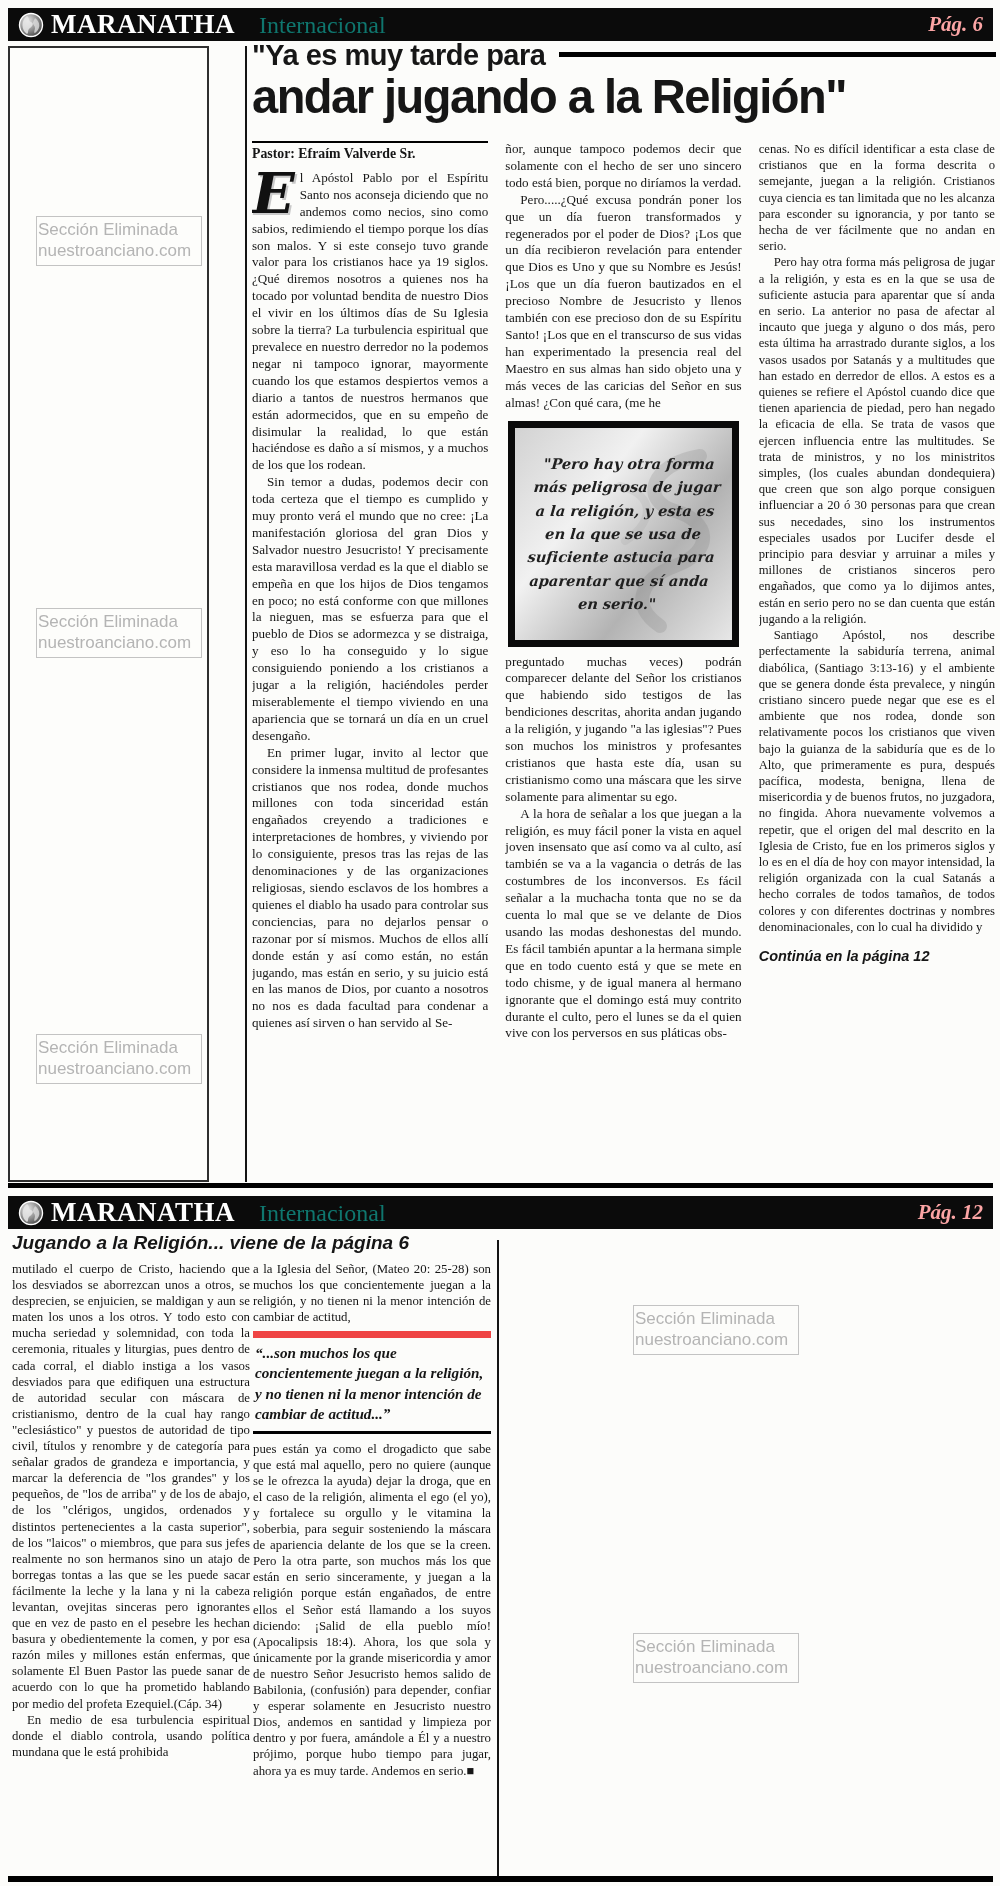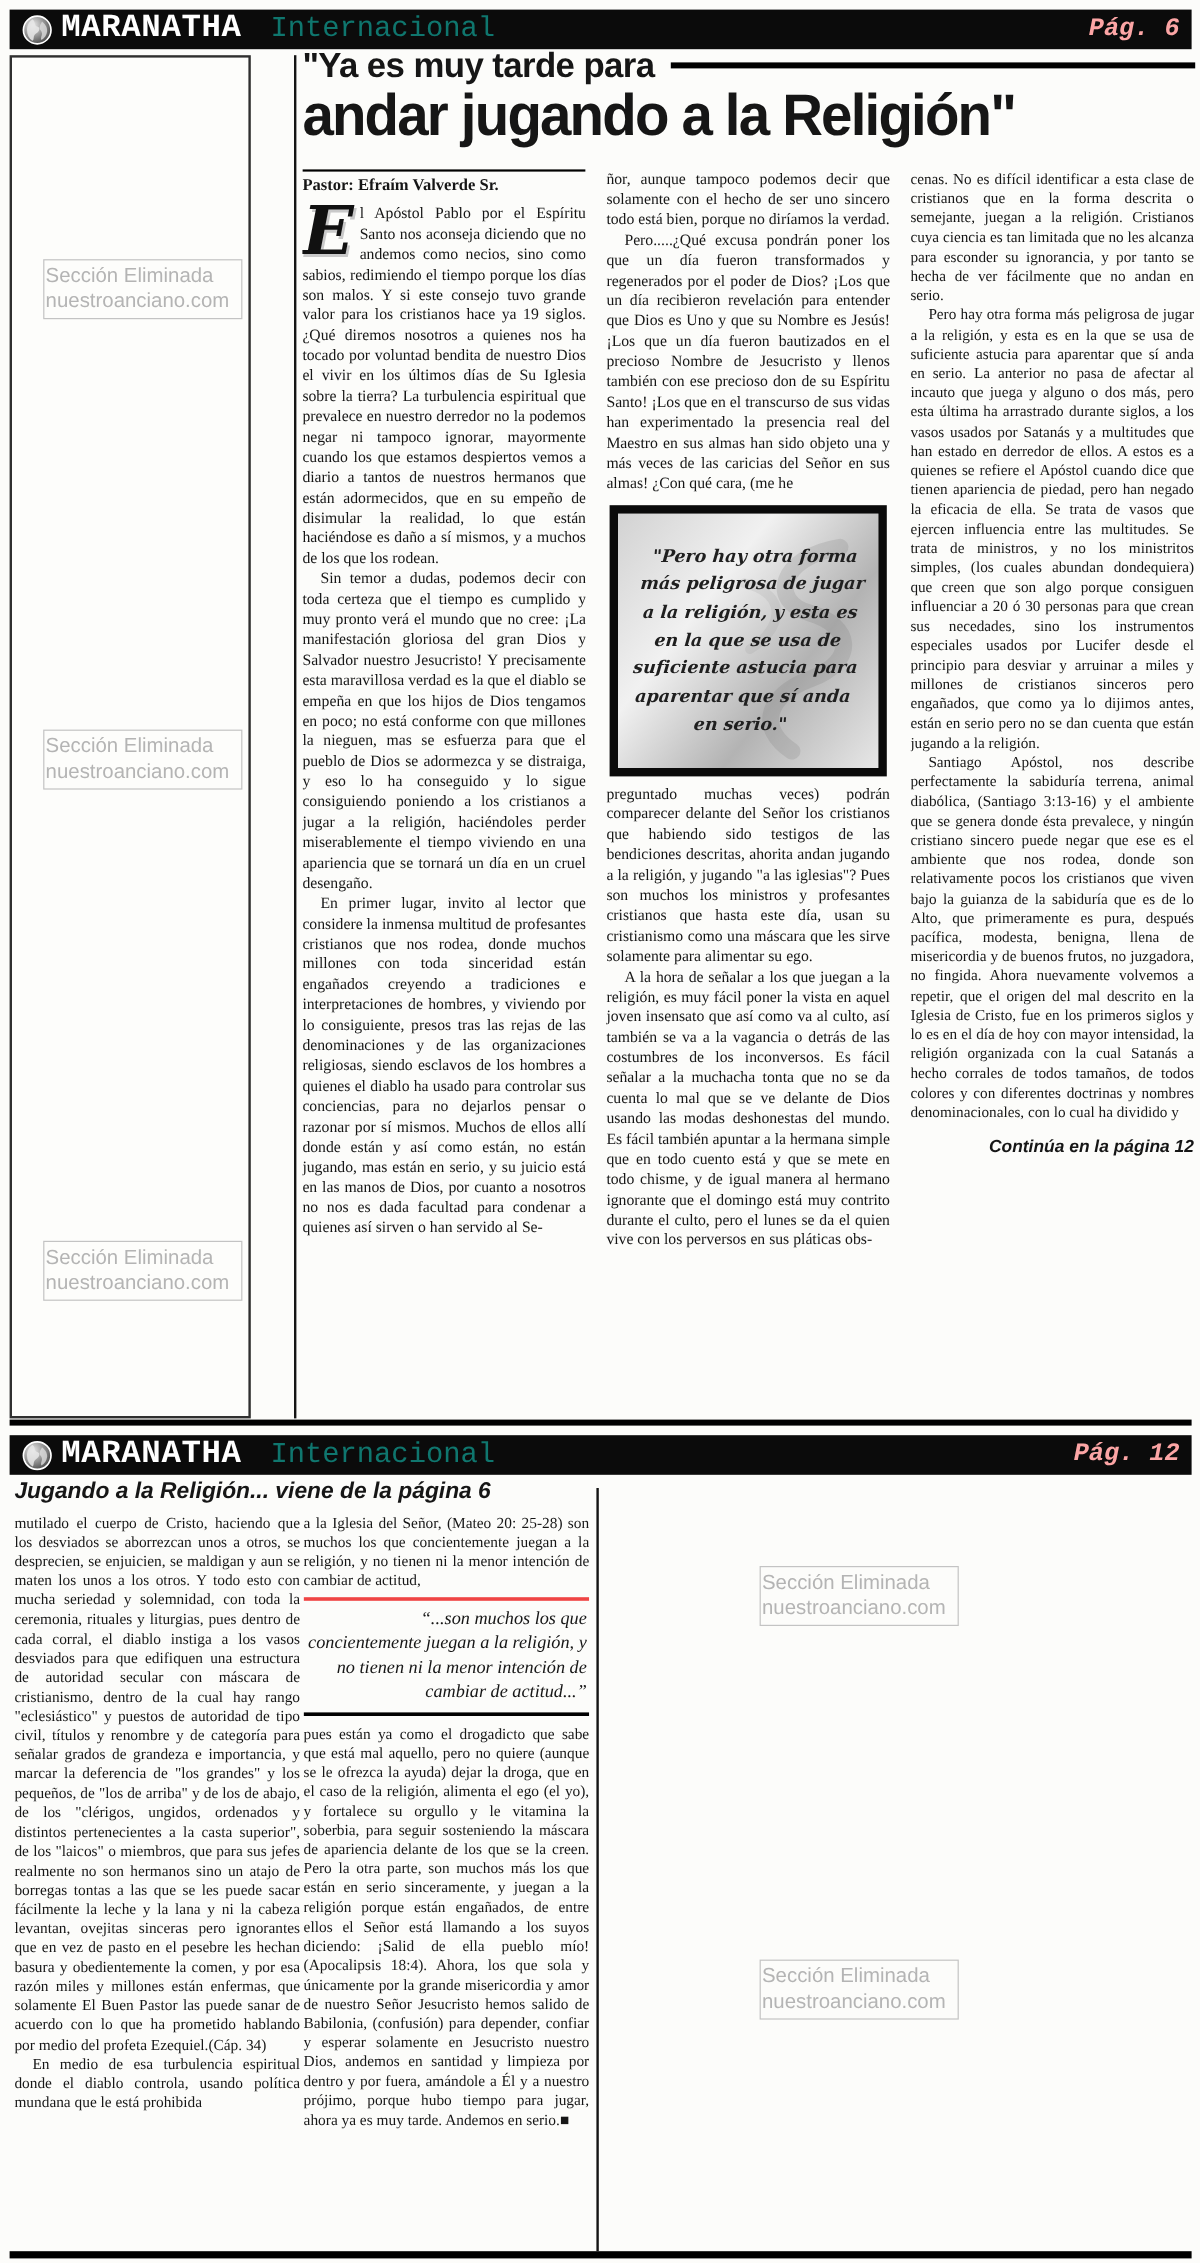--- a/index.html
+++ b/index.html
@@ -5,21 +5,21 @@
   html,body{margin:0;padding:0;background:#efefed;}
   .page{
     position:relative;width:1000px;height:1886px;margin:0 auto;
     background:#fcfcfa;color:#161616;overflow:hidden;
     font-family:"Liberation Serif", serif;
   }
   
   .bar{
     position:absolute;left:8px;width:985px;height:33px;background:#0b0b0b;
     display:flex;align-items:center;padding:0 10px;box-sizing:border-box;
-    font-family:Liberation Mono, monospace;color:#fff;
+    font-family:Liberation Serif, serif;color:#fff;
   }
   .bar .globe{flex:0 0 auto;margin-right:7px;display:flex;align-items:center;}
   .bar .brand{font-weight:bold;font-size:27px;letter-spacing:.5px;line-height:1;}
   .bar .suffix{font-weight:normal;font-size:24px;color:#0f766e;margin-left:24px;line-height:1;}
   .bar .pagenum{margin-left:auto;font-weight:bold;font-style:italic;font-size:21px;color:#fca5a5;}
   
   .sidebar6{position:absolute;left:8px;top:46px;width:201px;height:1136px;
     border:2px solid #2f2f2f;background:#fdfdfb;box-sizing:border-box;}
   .elim-box{
     position:absolute;width:166px;box-sizing:border-box;border:1px solid #c3c3c3;
@@ -55,33 +55,33 @@
     background:linear-gradient(128deg,#d2d2d2 0%,#f1f1f1 34%,#b3b3b3 66%,#e7e7e7 100%);
     display:flex;align-items:center;justify-content:center;overflow:hidden;
   }
   .quote-ghost{position:absolute;right:-8px;top:18px;opacity:.5;}
   .quote-text{
     position:relative;font-family:"DejaVu Serif", serif;font-style:italic;font-weight:bold;
     font-size:14.6px;line-height:1.6;color:#1f1f1f;text-align:center;padding:4px 8px;
     transform:skewX(-5deg);text-indent:0;
   }
   .continua{
-    text-align:right;font-family:"Liberation Sans", sans-serif;font-weight:bold;
+    font-family:"Liberation Sans", sans-serif;font-weight:bold;
     font-style:italic;font-size:14.5px;margin-top:13px;
   }
   
   .heading12{
     position:absolute;left:12px;top:1232px;width:480px;
     font-family:"Liberation Sans", sans-serif;font-weight:bold;font-style:italic;font-size:19px;
   }
   .cols12{position:absolute;left:12px;top:1261px;width:479px;height:614px;display:flex;gap:3px;}
   .cols12 .col{font-size:12.8px;line-height:16.1px;}
   .pull-quote{
-    border-top:3px solid #ef4444;border-bottom:3px solid #000;margin:6px 0 7px;
-    padding:5px 2px 7px;text-align:right;font-weight:normal;font-style:italic;
+    border-top:7px solid #ef4444;border-bottom:3px solid #000;margin:6px 0 7px;
+    padding:5px 2px 7px;text-align:left;font-weight:bold;font-style:italic;
     font-size:15.2px;line-height:1.32;text-indent:0;
   }
 </style>
 </head>
 <body>
 
 <div class="page">
 
   <header class="bar" style="top:8px;">
     <span class="globe">

